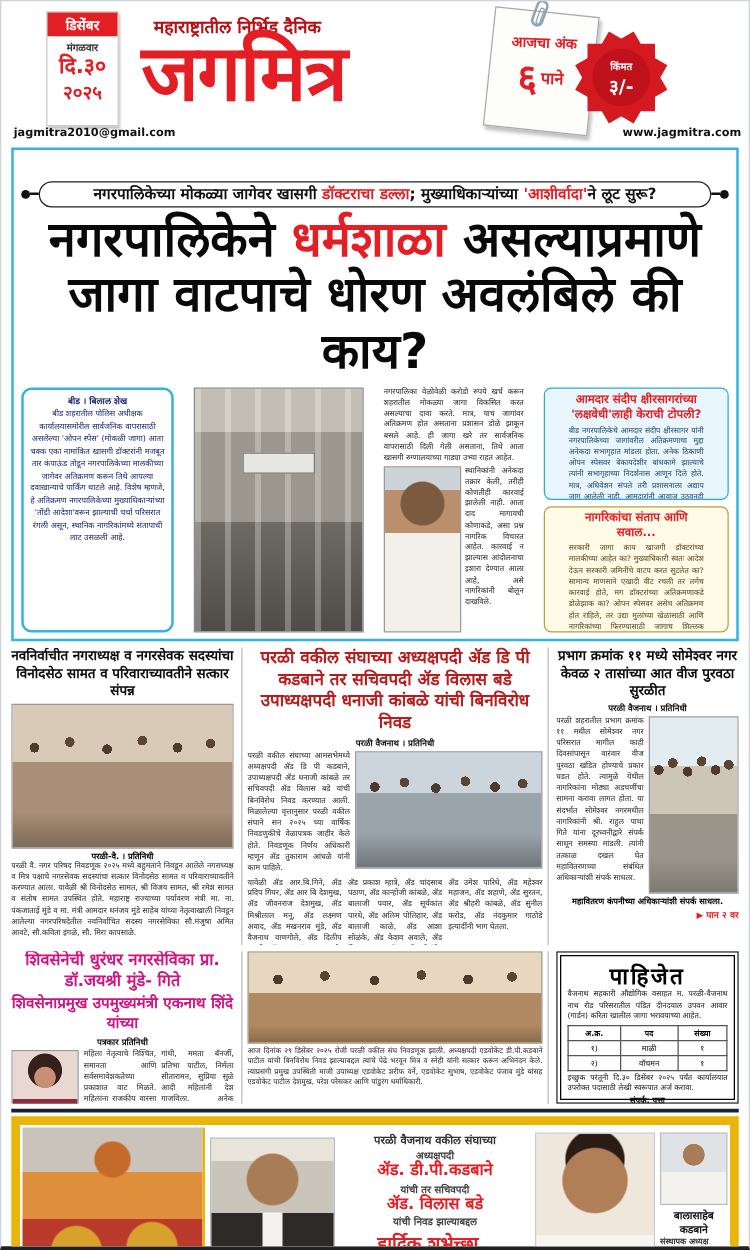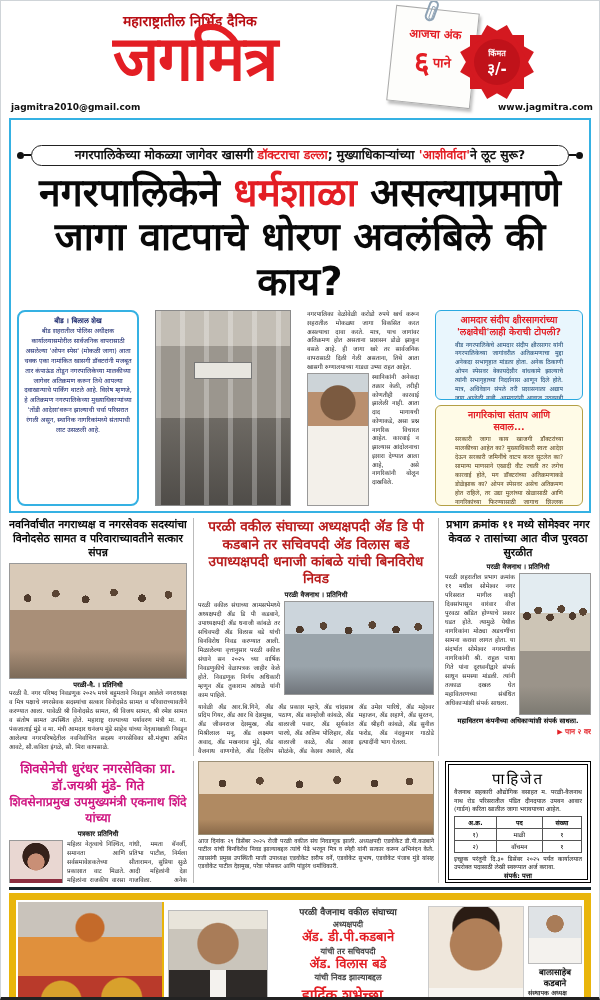--- a/index.html
+++ b/index.html
@@ -118,21 +118,21 @@
                linear-gradient(180deg,#e9d7d2 0 55%, #8c2d3f 55%); }
   .jbody { flex:1; column-count:2; column-gap:4px; }
 
   
   .ph-felic { height:74px; border:1.5px solid #9b8f76;
     background:linear-gradient(180deg,#e7d6c0 0 45%,#b08a62 45% 80%,#8a6a4a); }
   .capj { font-size:5.9px; line-height:1.4; text-align:justify; color:#222; margin-top:2px; }
 
   
   .clsf { border:4px double #000; padding:3px 5px; height:100%; }
-  .clsf-title { text-align:center; font-size:15px; font-weight:400; letter-spacing:2px; }
+  .clsf-title { text-align:center; font-size:18px; font-weight:700; letter-spacing:2px; }
   .clsf-intro,.clsf-note { font-size:6.1px; line-height:1.4; text-align:justify; color:#111; }
   .clsf table { width:100%; border-collapse:collapse; margin:2px 0; }
   .clsf th,.clsf td { border:1px solid #555; font-size:6.2px; text-align:center; padding:1px 2px; }
   .clsf-c { text-align:center; font-size:6.5px; font-weight:bold; line-height:1.5; }
 
   
   .divider { height:3px; background:#17242c; margin:4px 8px 0; }
   .ad { margin:3px 8px 4px; border:7px solid #e9b50b; background:#fff; height:178px;
         display:flex; gap:4px; padding:2px; }
   .ph-shivaji { flex:0 0 146px; border-right:2px solid #e9b50b;
@@ -168,20 +168,26 @@
   .prt2 { font-size:6.4px; font-weight:bold; color:#c01218; }
   .bouquet { margin-top:auto; }
   a { color:inherit; text-decoration:none; }
 </style>
 </head>
 <body>
 
 <div id="page">
 
   <div class="hdr">
+    <div class="datebox">
+      <div class="db-month">डिसेंबर</div>
+      <div class="db-wd">मंगळवार</div>
+      <div class="db-date">दि.३०</div>
+      <div class="db-year">२०२५</div>
+    </div>
     <div class="tagline">महाराष्ट्रातील निर्भिड दैनिक</div>
     <div class="masthead">जगमित्र</div>
     <div class="note">
       <span class="clip"></span>
       <div class="note-l1">आजचा अंक</div>
       <div class="note-row">
         <span class="note-num">६</span>
         <span class="note-lbl">पाने</span>
       </div>
     </div>

